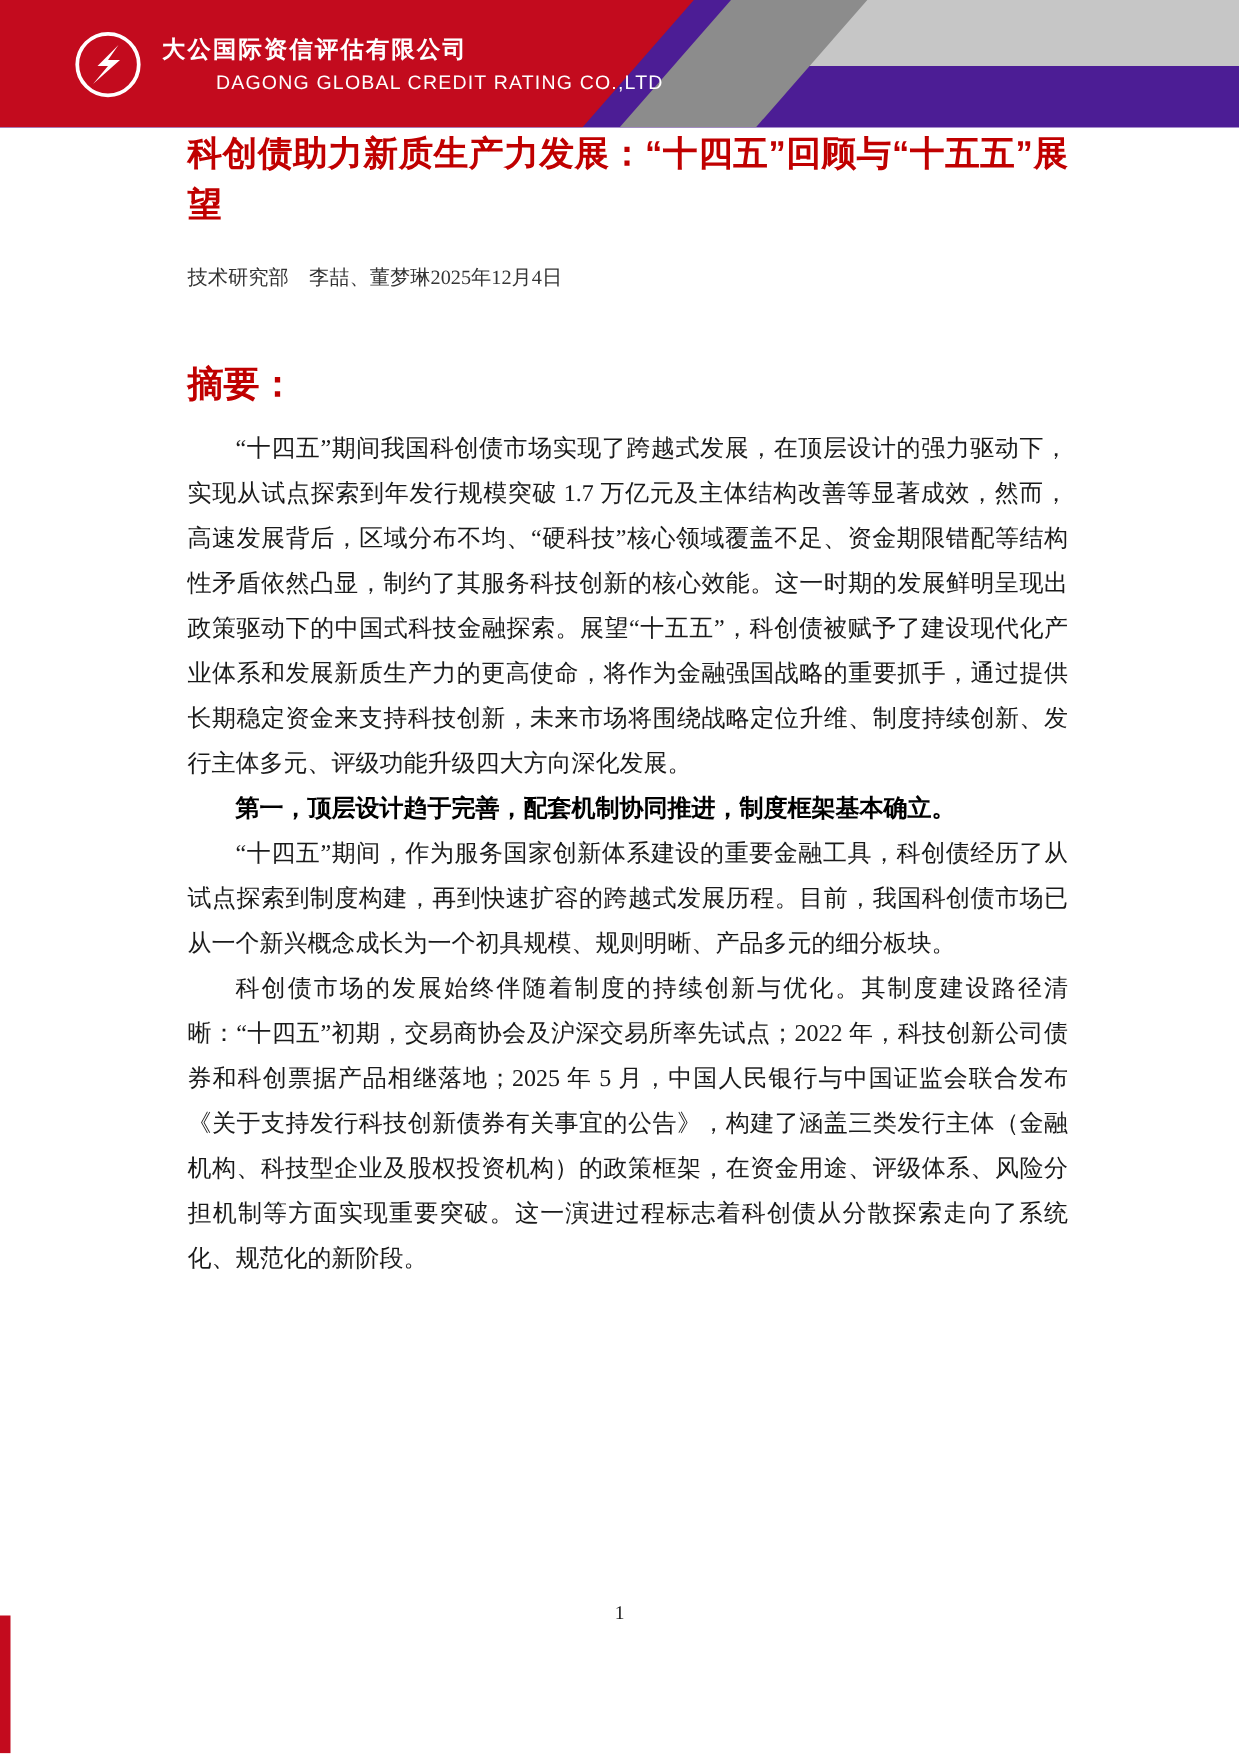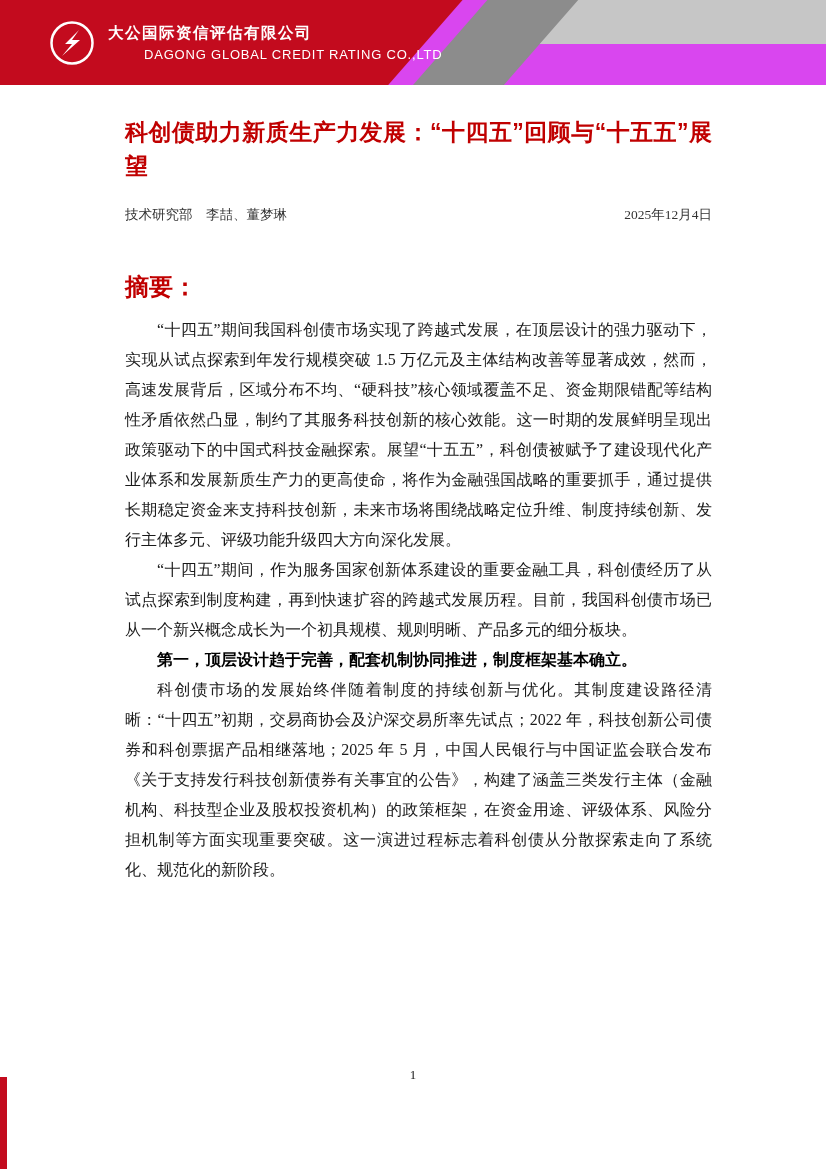--- a/index.html
+++ b/index.html
@@ -12,21 +12,21 @@
     height: 1169px;
     margin: 0 auto;
     background: #ffffff;
     overflow: hidden;
   }
 
   
   .banner {
     position: relative;
     height: 85px;
-    background: #d946ef;
+    background: #4c1d95;
     overflow: hidden;
     text-decoration: underline;
   }
   .banner .stripe-light {
     position: absolute; top: 0; left: 0; right: 0; height: 44px;
     background: #c6c6c6;
     clip-path: polygon(67% 0, 100% 0, 100% 100%, 59% 100%);
   }
   .banner .stripe-dark {
     position: absolute; inset: 0;
@@ -52,30 +52,29 @@
   }
   .company-en {
     font-family: "Liberation Sans", "DejaVu Sans", sans-serif;
     font-size: 13px; letter-spacing: 0.8px; margin-left: 36px;
   }
 
   
   main { padding: 0 114px 0 125px; }
 
   .report-title {
-    margin-top: 30px;
     font-family: "Liberation Sans", "DejaVu Sans", sans-serif;
     font-size: 23px; font-weight: bold;
     line-height: 34px;
     color: #c00000;
     text-align: justify;
   }
   .byline {
     margin-top: 22px;
-    display: flex; justify-content: space-between; align-items: baseline;
+    display: flex; justify-content: flex-start; align-items: baseline;
     font-size: 13.5px; color: #333333;
     line-height: 20px;
   }
   .red-label {
     font-family: "Liberation Sans", "DejaVu Sans", sans-serif;
     font-size: 24px; font-weight: bold; color: #c00000;
     line-height: 28px;
   }
   .abstract-label { margin-top: 48px; }
   .body-label    { margin-top: 46px; }
@@ -131,25 +130,25 @@
 
   <main>
     <h1 class="report-title">科创债助力新质生产力发展：“十四五”回顾与“十五五”展望</h1>
 
     <div class="byline">
       <span>技术研究部　李喆、董梦琳</span>
       <span>2025年12月4日</span>
     </div>
 
     <h2 class="red-label abstract-label">摘要：</h2>
-    <p class="body-para abstract-para">“十四五”期间我国科创债市场实现了跨越式发展，在顶层设计的强力驱动下，实现从试点探索到年发行规模突破 1.5 万亿元及主体结构改善等显著成效，然而，高速发展背后，区域分布不均、“硬科技”核心领域覆盖不足、资金期限错配等结构性矛盾依然凸显，制约了其服务科技创新的核心效能。这一时期的发展鲜明呈现出政策驱动下的中国式科技金融探索。展望“十五五”，科创债被赋予了建设现代化产业体系和发展新质生产力的更高使命，将作为金融强国战略的重要抓手，通过提供长期稳定资金来支持科技创新，未来市场将围绕战略定位升维、制度持续创新、发行主体多元、评级功能升级四大方向深化发展。</p>
+    <p class="body-para abstract-para">“十四五”期间我国科创债市场实现了跨越式发展，在顶层设计的强力驱动下，实现从试点探索到年发行规模突破 1.7 万亿元及主体结构改善等显著成效，然而，高速发展背后，区域分布不均、“硬科技”核心领域覆盖不足、资金期限错配等结构性矛盾依然凸显，制约了其服务科技创新的核心效能。这一时期的发展鲜明呈现出政策驱动下的中国式科技金融探索。展望“十五五”，科创债被赋予了建设现代化产业体系和发展新质生产力的更高使命，将作为金融强国战略的重要抓手，通过提供长期稳定资金来支持科技创新，未来市场将围绕战略定位升维、制度持续创新、发行主体多元、评级功能升级四大方向深化发展。</p>
 
 
 
+    <p class="body-para bold-para">第一，顶层设计趋于完善，配套机制协同推进，制度框架基本确立。</p>
     <p class="body-para">“十四五”期间，作为服务国家创新体系建设的重要金融工具，科创债经历了从试点探索到制度构建，再到快速扩容的跨越式发展历程。目前，我国科创债市场已从一个新兴概念成长为一个初具规模、规则明晰、产品多元的细分板块。</p>
-    <p class="body-para bold-para">第一，顶层设计趋于完善，配套机制协同推进，制度框架基本确立。</p>
     <p class="body-para">科创债市场的发展始终伴随着制度的持续创新与优化。其制度建设路径清晰：“十四五”初期，交易商协会及沪深交易所率先试点；2022 年，科技创新公司债券和科创票据产品相继落地；2025 年 5 月，中国人民银行与中国证监会联合发布《关于支持发行科技创新债券有关事宜的公告》，构建了涵盖三类发行主体（金融机构、科技型企业及股权投资机构）的政策框架，在资金用途、评级体系、风险分担机制等方面实现重要突破。这一演进过程标志着科创债从分散探索走向了系统化、规范化的新阶段。</p>
   </main>
 
   <span class="page-number">1</span>
   <div class="edge-accent"></div>
 
 </div>
 
 </body></html>

